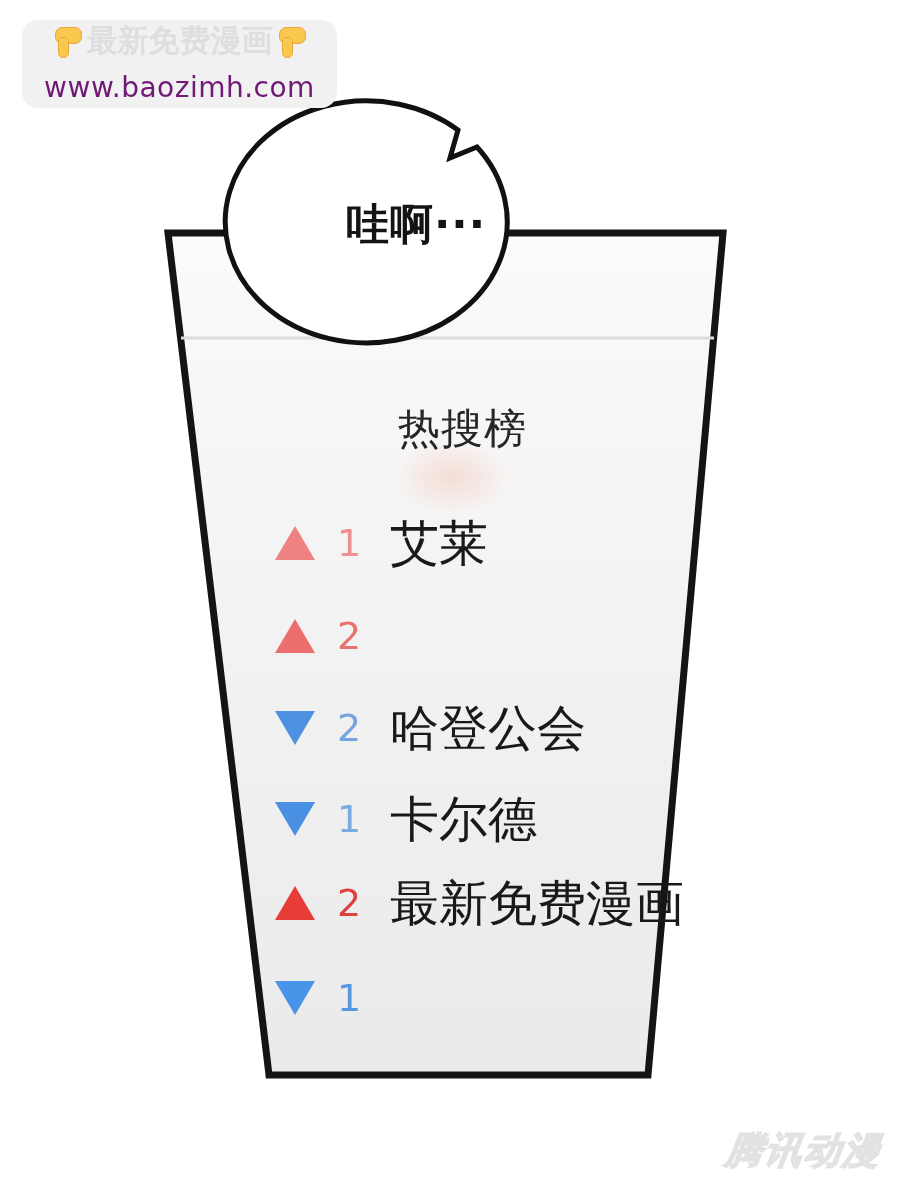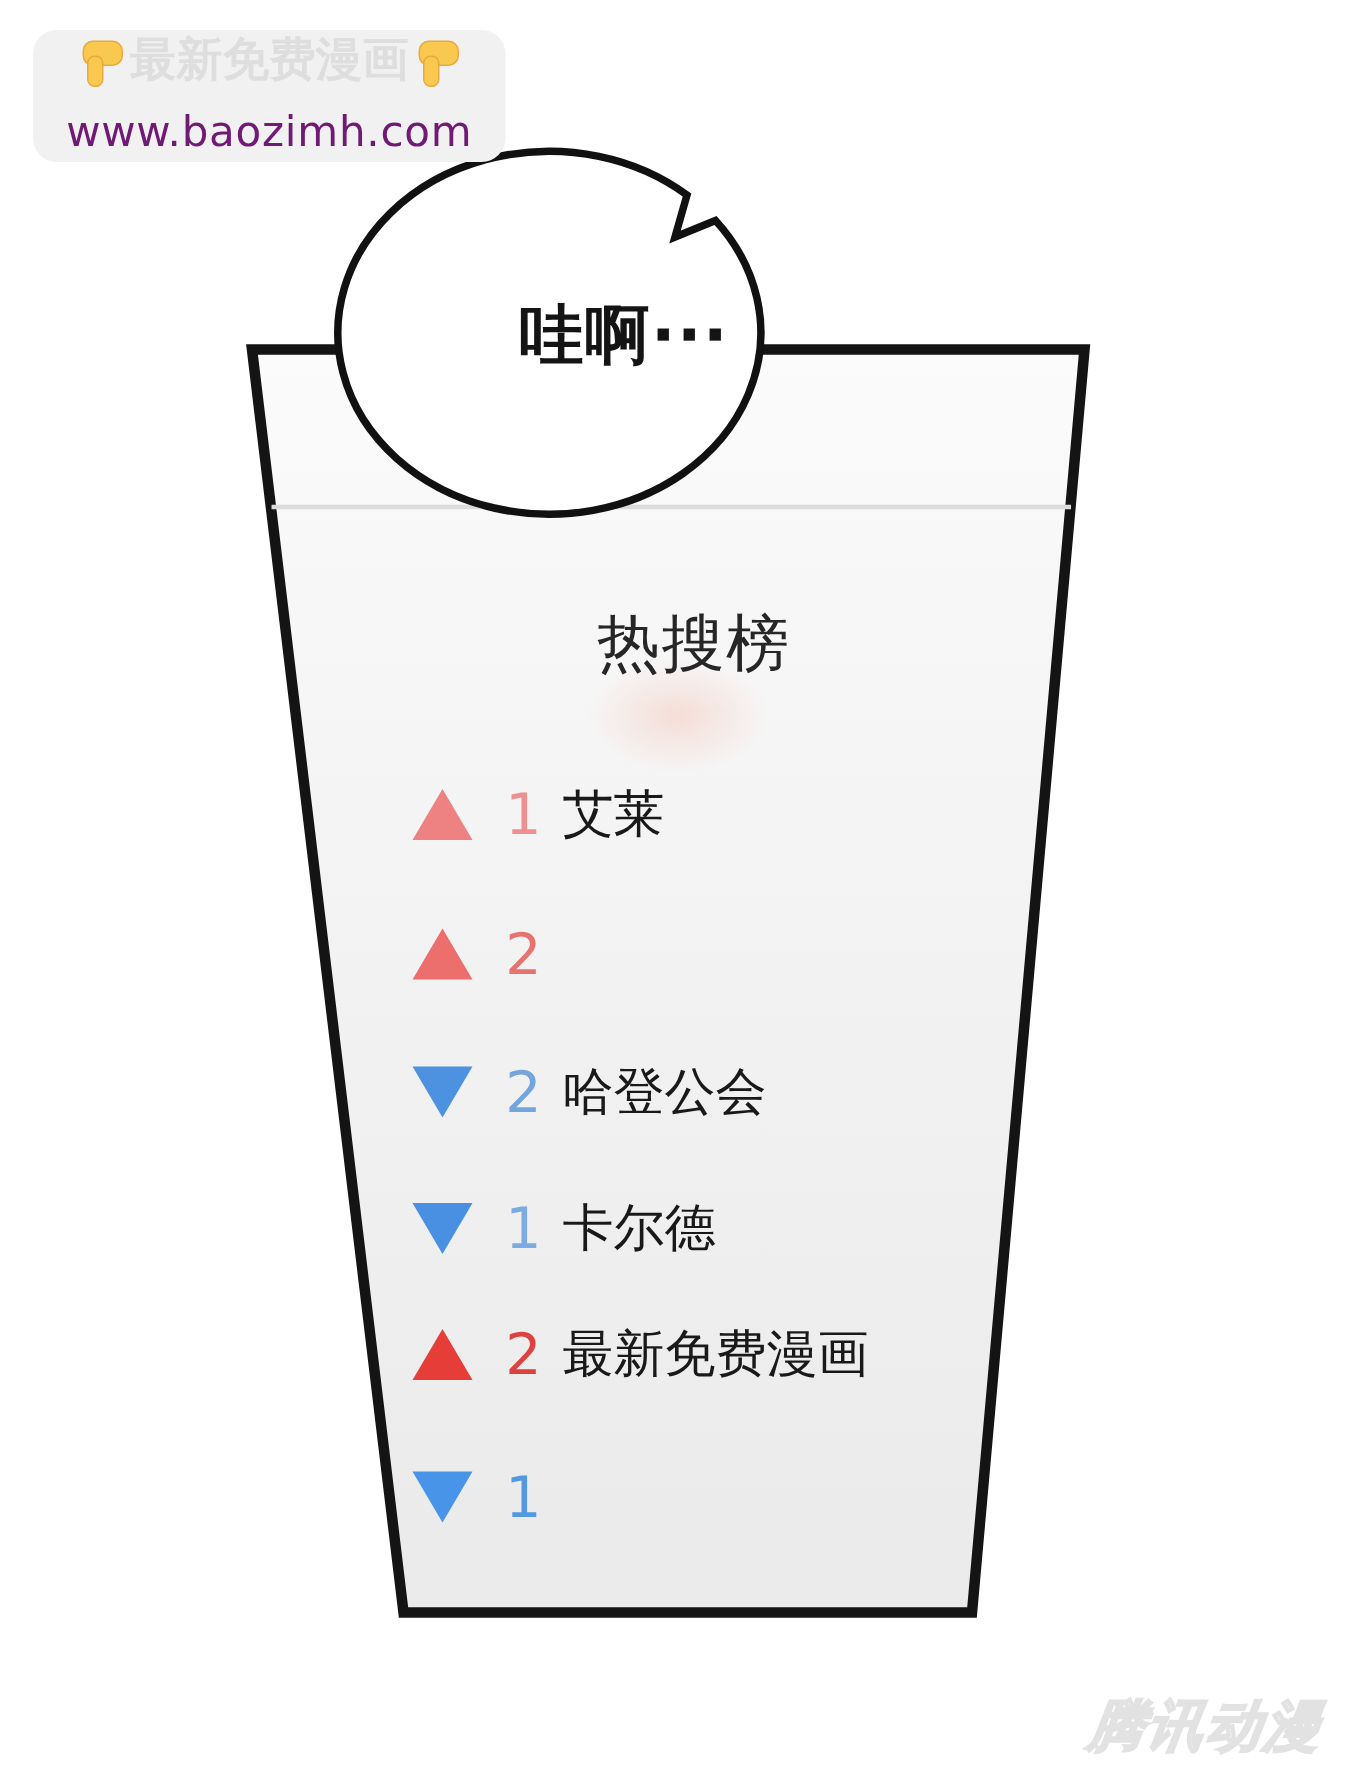--- a/index.html
+++ b/index.html
@@ -47,21 +47,21 @@
     position:absolute;left:275px;height:46px;
     display:flex;align-items:center;white-space:nowrap;
   }
   .tri{width:0;height:0;border-left:20px solid transparent;border-right:20px solid transparent;}
   .tri.up{border-bottom:34px solid #e66;}
   .tri.down{border-top:34px solid #48e;}
   .num{
     display:inline-block;width:52px;margin-left:8px;text-align:center;
     font-size:38px;line-height:1;
   }
-  .term{margin-left:0;font-size:34px;color:#191919;line-height:1;}
+  .term{margin-left:15px;font-size:49px;color:#191919;line-height:1;}
   
   .pub-logo{
     position:absolute;left:726px;top:1126px;
     font-size:37px;font-weight:700;font-style:italic;
     transform:skewX(-8deg);
     color:#f8f8f8;-webkit-text-stroke:1.5px #e2e2e2;
     letter-spacing:2px;white-space:nowrap;
   }
 </style>
 </head>

